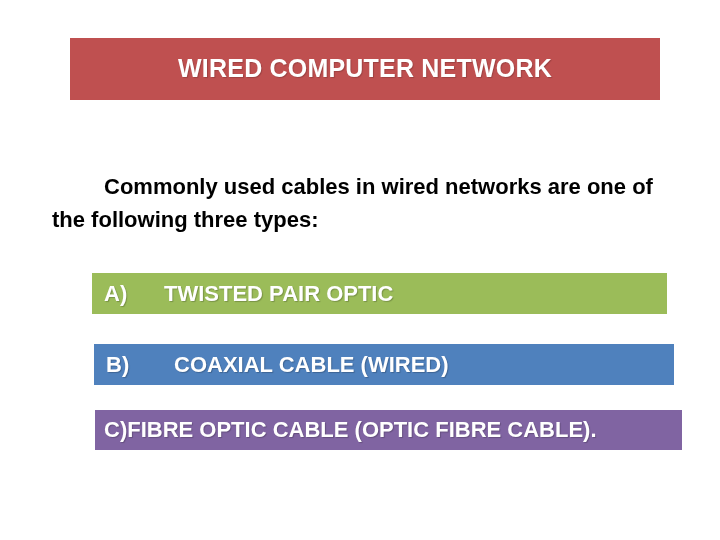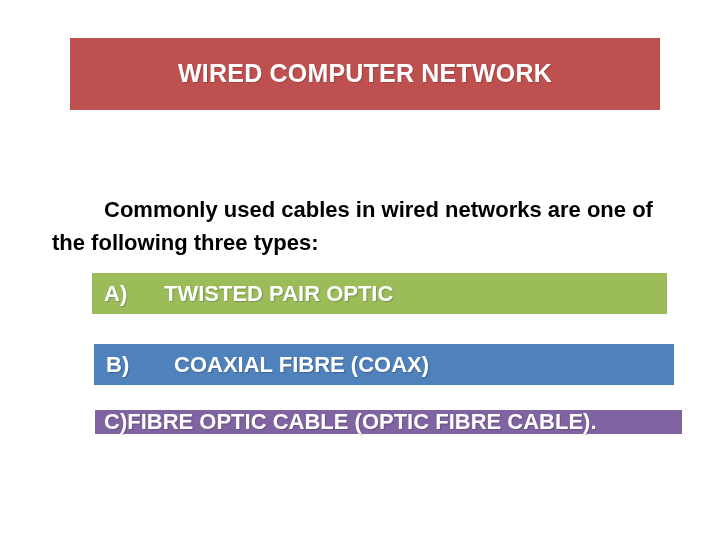--- a/index.html
+++ b/index.html
@@ -21,42 +21,42 @@
     inset: 0;
     background: #ffffff;
   }
 
   
   .title-banner {
     position: absolute;
     left: 70px;
     top: 38px;
     width: 590px;
-    height: 72px;
+    height: 62px;
     background: #bf5050;
     display: flex;
     align-items: center;
     justify-content: center;
     box-sizing: border-box;
     padding-bottom: 2px;
   }
   .title-text {
     color: #ffffff;
     font-size: 25px;
     font-weight: bold;
     letter-spacing: 0.2px;
     white-space: nowrap;
     text-shadow: 1px 1px 1px rgba(0,0,0,0.18);
   }
 
   
   .body-para {
     position: absolute;
     left: 52px;
-    top: 171px;
+    top: 148px;
     width: 640px;
     color: #000000;
     font-size: 22px;
     font-weight: bold;
     line-height: 33px;
     text-indent: 52px;
   }
 
   
   .option-bar {
@@ -91,21 +91,21 @@
     height: 41px;
     background: #4f81bd;
     padding-left: 12px;
   }
   .bar-b .opt-label { width: 68px; display: inline-block; }
 
   .bar-c {
     left: 95px;
     top: 410px;
     width: 587px;
-    height: 24px;
+    height: 40px;
     background: #8064a2;
     padding-left: 9px;
   }
 </style>
 </head>
 <body>
 
 <div class="slide">
 
   <div class="title-banner">
@@ -114,21 +114,21 @@
 
   <p class="body-para">Commonly used cables in wired networks are one of the following three types:</p>
 
   <div class="option-bar bar-a">
     <span class="opt-label">A)</span>
     <span class="opt-text">TWISTED PAIR OPTIC</span>
   </div>
 
   <div class="option-bar bar-b">
     <span class="opt-label">B)</span>
-    <span class="opt-text">COAXIAL FIBRE (COAX)</span>
+    <span class="opt-text">COAXIAL CABLE (WIRED)</span>
   </div>
 
   <div class="option-bar bar-c">
     <span class="opt-label">C)FIBRE OPTIC CABLE (OPTIC FIBRE CABLE).</span>
     <span class="opt-text"></span>
   </div>
 
 </div>
 
 </body></html>

